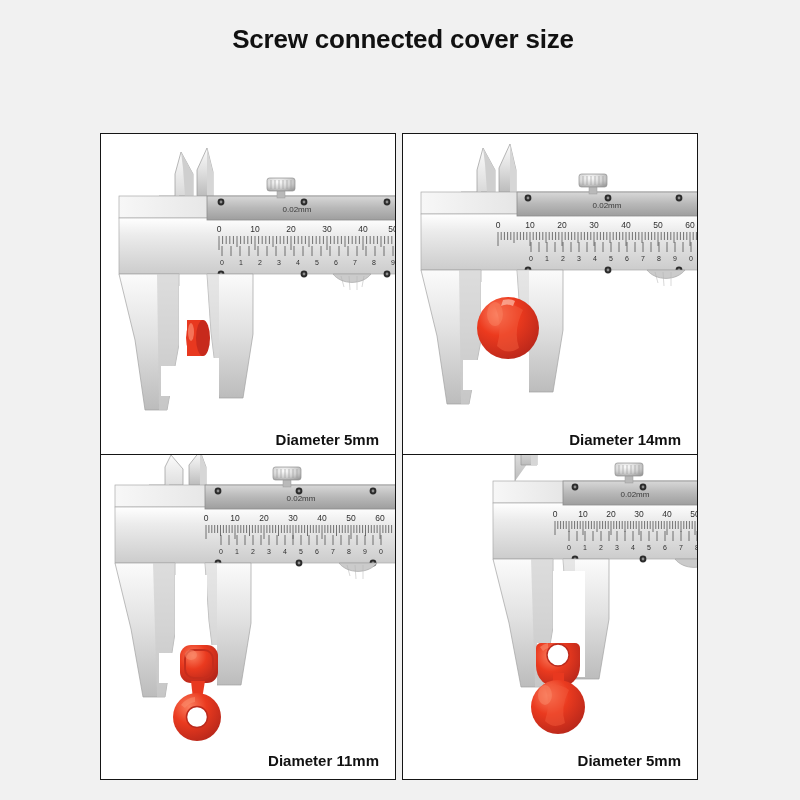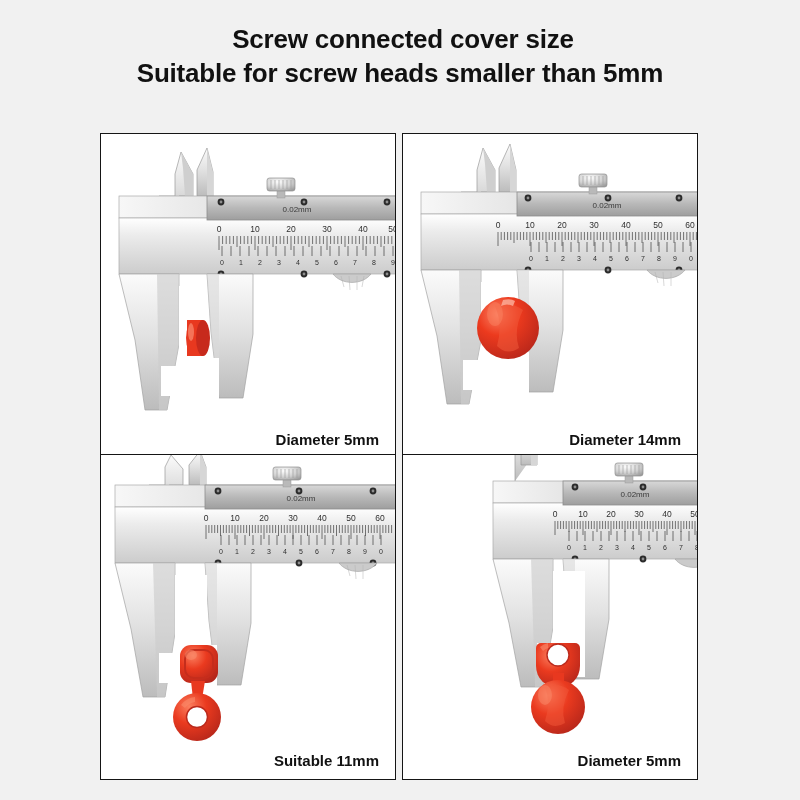--- a/index.html
+++ b/index.html
@@ -76,21 +76,20 @@
     width: 296px;
     height: 314px;
   }
   .stage svg { display: block; }
 </style>
 </head>
 <body>
 
 <div class="heading">
   <span class="line1">Screw connected cover size</span>
-  <span class="line2">Suitable for screw heads smaller than 5mm</span>
 </div>
 
 <div class="grid">
 
   <div class="panel p0">
     <div class="stage">
       <svg width="296" height="314" viewBox="0 0 296 314" xmlns="http://www.w3.org/2000/svg">
         <defs>
           <linearGradient id="mv1" x1="0" y1="0" x2="0" y2="1">
             <stop offset="0" stop-color="#fbfbfb"></stop>
@@ -694,21 +693,21 @@
           <rect x="84" y="195" width="28" height="28" rx="9" fill="none" stroke="#c52d1c" stroke-width="2"></rect>
           <ellipse cx="90" cy="200" rx="6" ry="5" fill="#f98c6d" opacity="0.55"></ellipse>
           <path d="M90 226 L104 226 L101 244 L92 244 Z" fill="#e8381f"></path>
           <circle cx="96" cy="262" r="24" fill="url(#cap3)"></circle>
           <circle cx="96" cy="262" r="10.5" fill="#ffffff"></circle>
           <circle cx="96" cy="262" r="10.5" fill="none" stroke="#bb2a1c" stroke-width="1.5"></circle>
           <path d="M80 250 a20 20 0 0 1 14 -8 l0 5 a15 15 0 0 0 -10 6 z" fill="#fa8a6a" opacity="0.6"></path>
         </g>
       </svg>
     </div>
-    <div class="caption">Suitable 11mm</div>
+    <div class="caption">Diameter 11mm</div>
   </div>
 
   <div class="panel p3">
     <div class="stage">
       <svg width="296" height="314" viewBox="0 0 296 314" xmlns="http://www.w3.org/2000/svg">
         <defs>
           <linearGradient id="mv4" x1="0" y1="0" x2="0" y2="1">
             <stop offset="0" stop-color="#fbfbfb"></stop>
               <stop offset="0.45" stop-color="#e2e2e2"></stop>
               <stop offset="1" stop-color="#bcbcbc"></stop>

